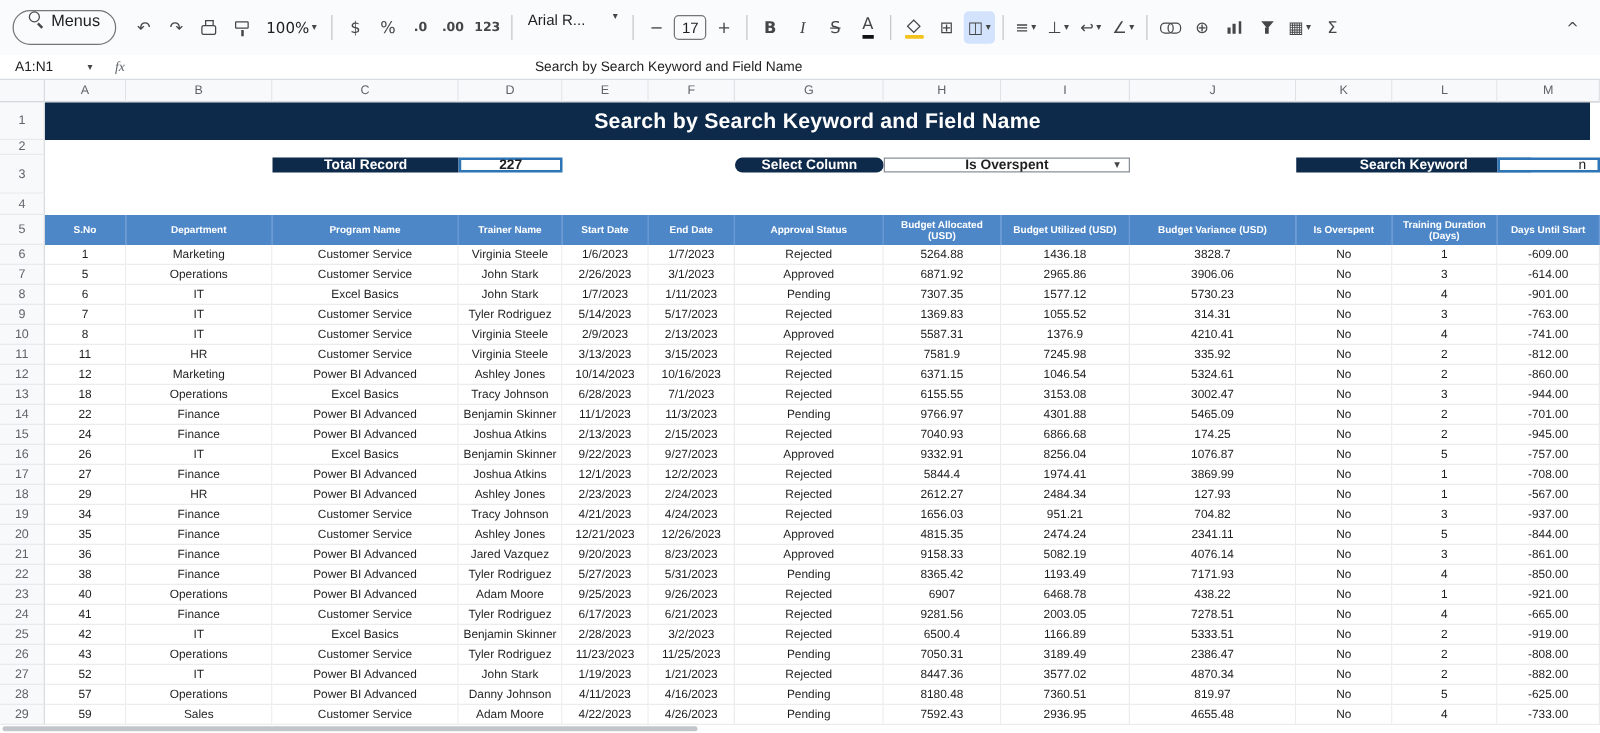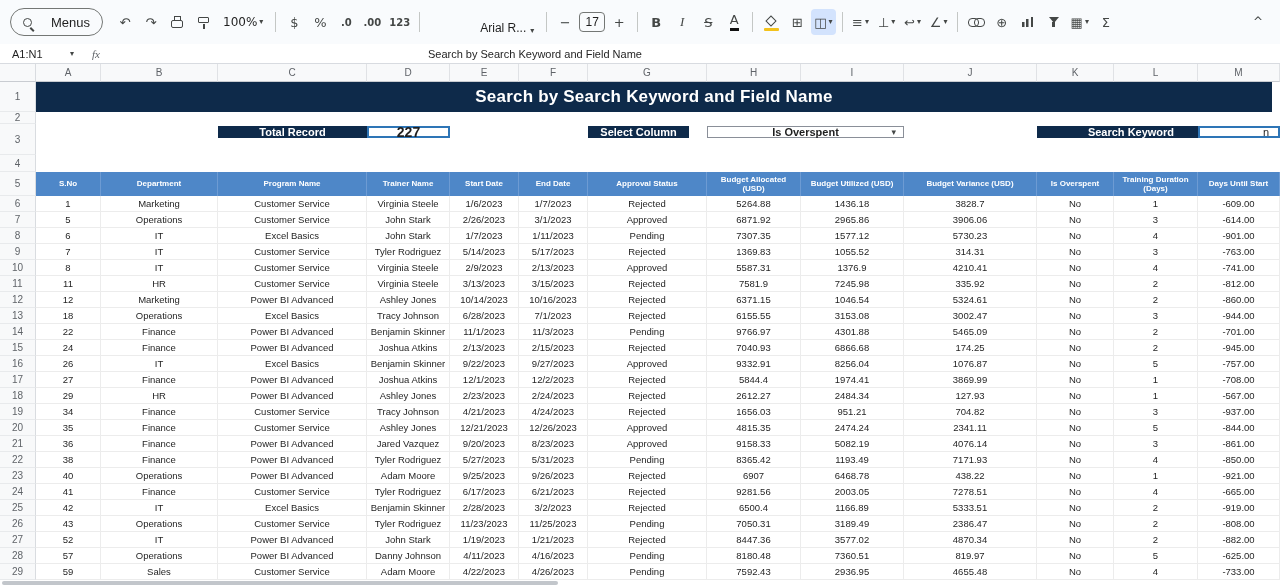--- a/index.html
+++ b/index.html
@@ -11,32 +11,32 @@
   .toolbar { height:44px; background:var(--toolbar_bg); display:flex; align-items:center;
     padding:0 10px; gap:2px; }
   .tbtn { height:26px; min-width:24px; border:none; background:transparent; border-radius:4px;
     display:flex; align-items:center; justify-content:center; color:#444746;
     font-size:13px; font-family:"DejaVu Sans", sans-serif; padding:0 3px; gap:2px; cursor:default; }
   .tbtn.small { font-size:10px; font-weight:700; }
   .glyph { font-family:"DejaVu Sans", sans-serif; }
   .caret { font-family:"DejaVu Sans", sans-serif; font-size:8px; color:#444746; line-height:1; }
   .divider { width:1px; height:20px; background:#c4c7c5; margin:0 4px; flex-shrink:0; }
   .menus-pill { height:28px; border:1px solid #747775; border-radius:15px; display:flex;
-    align-items:center; gap:19px; padding:0 12px; font-size:13px; color:#1f1f1f; margin-right:8px; background:#fff0; }
+    align-items:flex-start; gap:9px; padding:0 12px; font-size:13px; color:#1f1f1f; margin-right:8px; background:#fff0; }
   .search-icon { width:9px; height:9px; border:1.5px solid #444746; border-radius:50%; position:relative; }
   .search-icon::after { content:""; position:absolute; top:8px; left:7px; width:5px; height:1.5px;
     background:#444746; transform:rotate(45deg); transform-origin:0 0; }
   .print-icon { width:12px; height:8px; border:1.5px solid #444746; border-radius:2px; position:relative; margin-top:3px; }
   .print-icon::before { content:""; position:absolute; top:-5px; left:2px; width:5px; height:3px;
     border:1.5px solid #444746; border-bottom:none; }
   .paint-icon { width:11px; height:6px; border:1.5px solid #444746; border-radius:1px; position:relative; margin-bottom:5px; }
   .paint-icon::after { content:""; position:absolute; top:6px; left:4px; width:2px; height:5px; background:#444746; }
   .zoom { font-size:12px; color:#1f1f1f; padding:0 6px; }
-  .font-select { display:flex; align-items:flex-end; gap:4px; font-size:12px; color:#1f1f1f;
-    padding:0 6px; min-width:66px; height:26px; border-radius:4px;margin-left:48px; }
+  .font-select { display:flex; align-items:flex-start; gap:22px; font-size:12px; color:#1f1f1f;
+    padding:0 6px; min-width:66px; height:26px; border-radius:4px; }
   .size-box { width:26px; height:20px; border:1px solid #747775; border-radius:4px; font-size:12px;
     display:flex; align-items:center; justify-content:center; color:#1f1f1f; }
   .bold-b { font-weight:700; }
   .italic-i { font-style:italic; font-family:"Liberation Serif", serif; }
   .strike-s { text-decoration:line-through; }
   .a-underline { border-bottom:3px solid #111; line-height:1.05; padding-bottom:1px; font-size:13px; }
   .tbtn.col { flex-direction:column; gap:1px; }
   .fill-icon { width:8px; height:8px; border:1.5px solid #444746; transform:rotate(45deg); margin-top:3px; }
   .color-bar { width:15px; height:3px; border-radius:1px; margin-top:2px; }
   .yellow { background:var(--fill_yellow); }
@@ -80,22 +80,22 @@
     color:#5f6368; font-size:10px; display:flex; align-items:center; justify-content:center; flex-shrink:0; }
   .row1 { height:30px; } .row2 { height:12px; } .row3 { height:31px; } .row4 { height:17px; }
   .header-row { height:24px; } .data-row { height:16px; }
   .banner { width:1236px; background:var(--navy); color:#fff; font-weight:700; font-size:17px;
     display:flex; align-items:center; justify-content:center; letter-spacing:.2px; }
   .row3-wrap { position:relative; flex:1; }
   .ctrl { position:absolute; top:2px; bottom:17px; display:flex; align-items:center; justify-content:center; }
   .navy-label { background:var(--navy); color:#fff; font-weight:700; font-size:11px; }
   .total-label { left:182px; width:149px; }
   .total-value { left:331px; width:83px; border:2px solid var(--box_border_blue); font-weight:700;
-    font-size:14px; color:#1f1f1f; background:#fff; }
-  .select-label { left:552px; width:101px; }
+    font-size:11px; color:#1f1f1f; background:#fff; }
+  .select-label { left:552px; width:119px;border-radius:13px; }
   .select-box { left:671px; width:197px; border:1px solid #8a8f98; background:#fff; font-weight:700;
     font-size:11px; color:#1f1f1f; }
   .select-box .caret { position:absolute; right:7px; font-size:9px; }
   .search-label { left:1001px; width:188px; }
   .search-box { left:1162px; width:82px; border:2px solid var(--box_border_blue); background:#fff;
     justify-content:flex-end; padding-right:9px; font-size:11px; color:#1f1f1f; }
   .thcell { background:var(--header_blue); color:#fff; font-weight:700; font-size:8px; text-align:center;
     line-height:1.15; display:flex; align-items:center; justify-content:center;
     border-right:1px solid #6d9bd3; padding:0 2px; flex-shrink:0; }
   .cell { font-size:9.5px; color:#1f1f1f; display:flex; align-items:center; justify-content:center;

